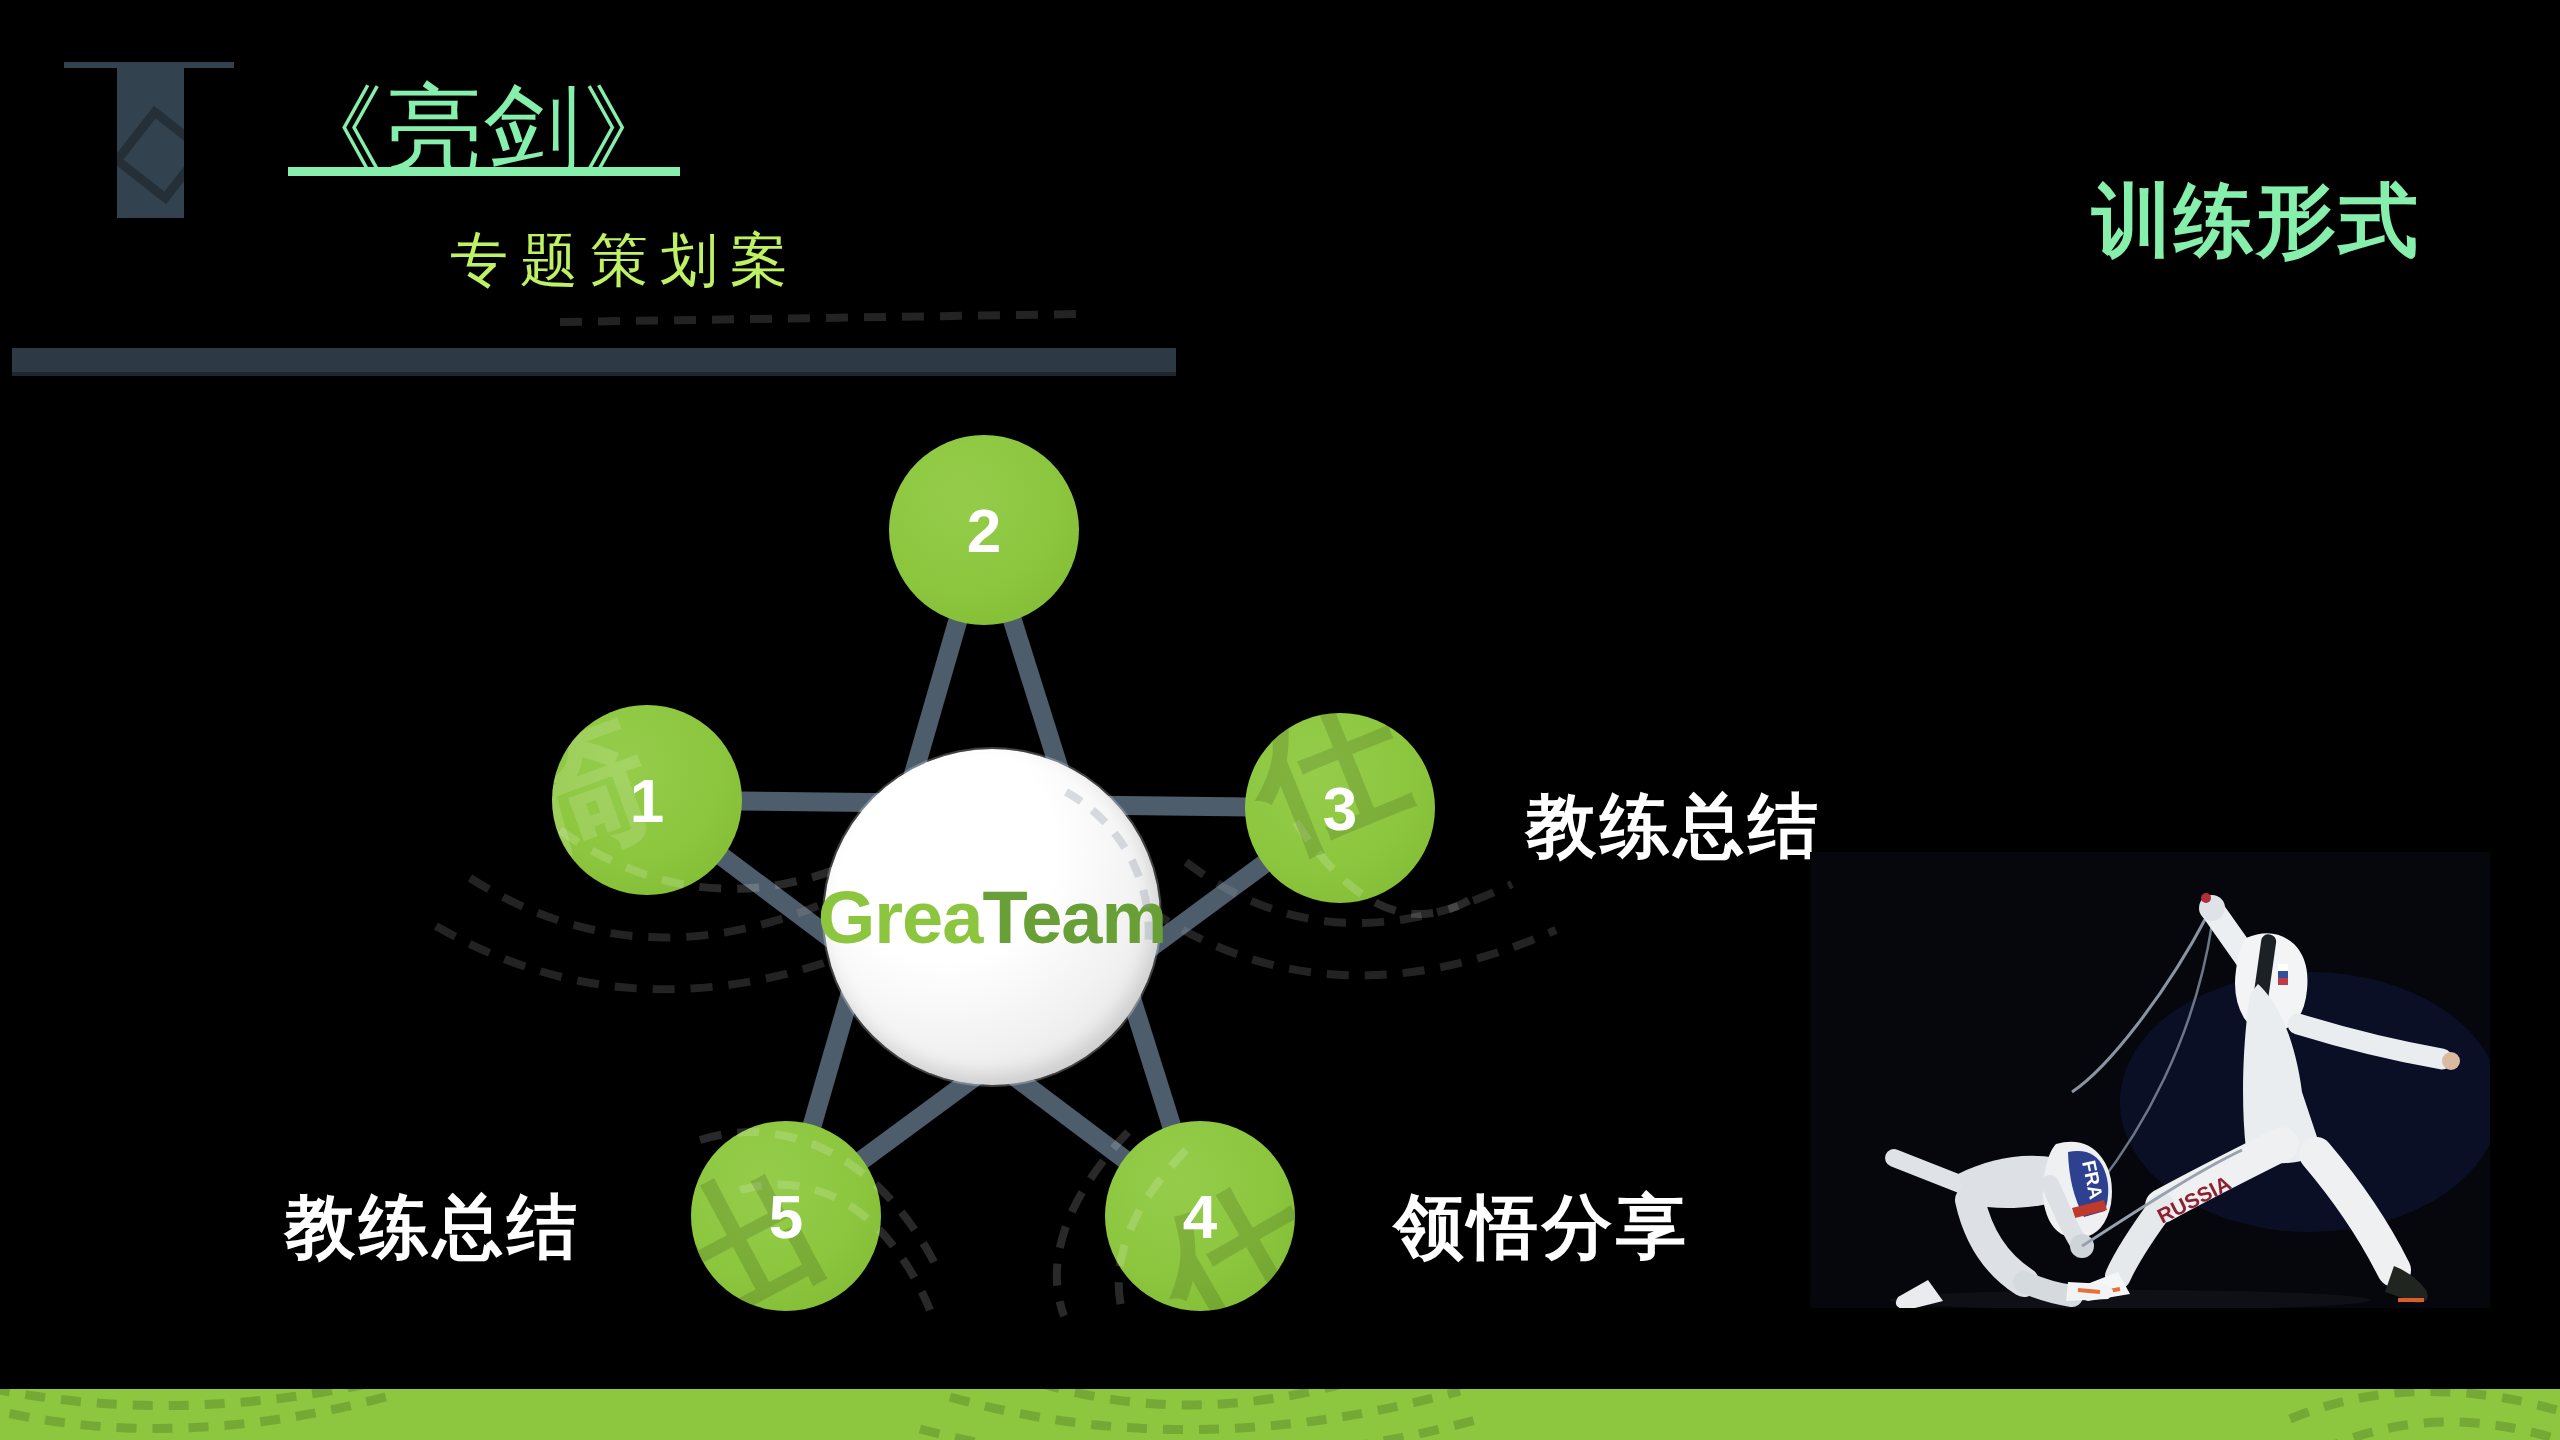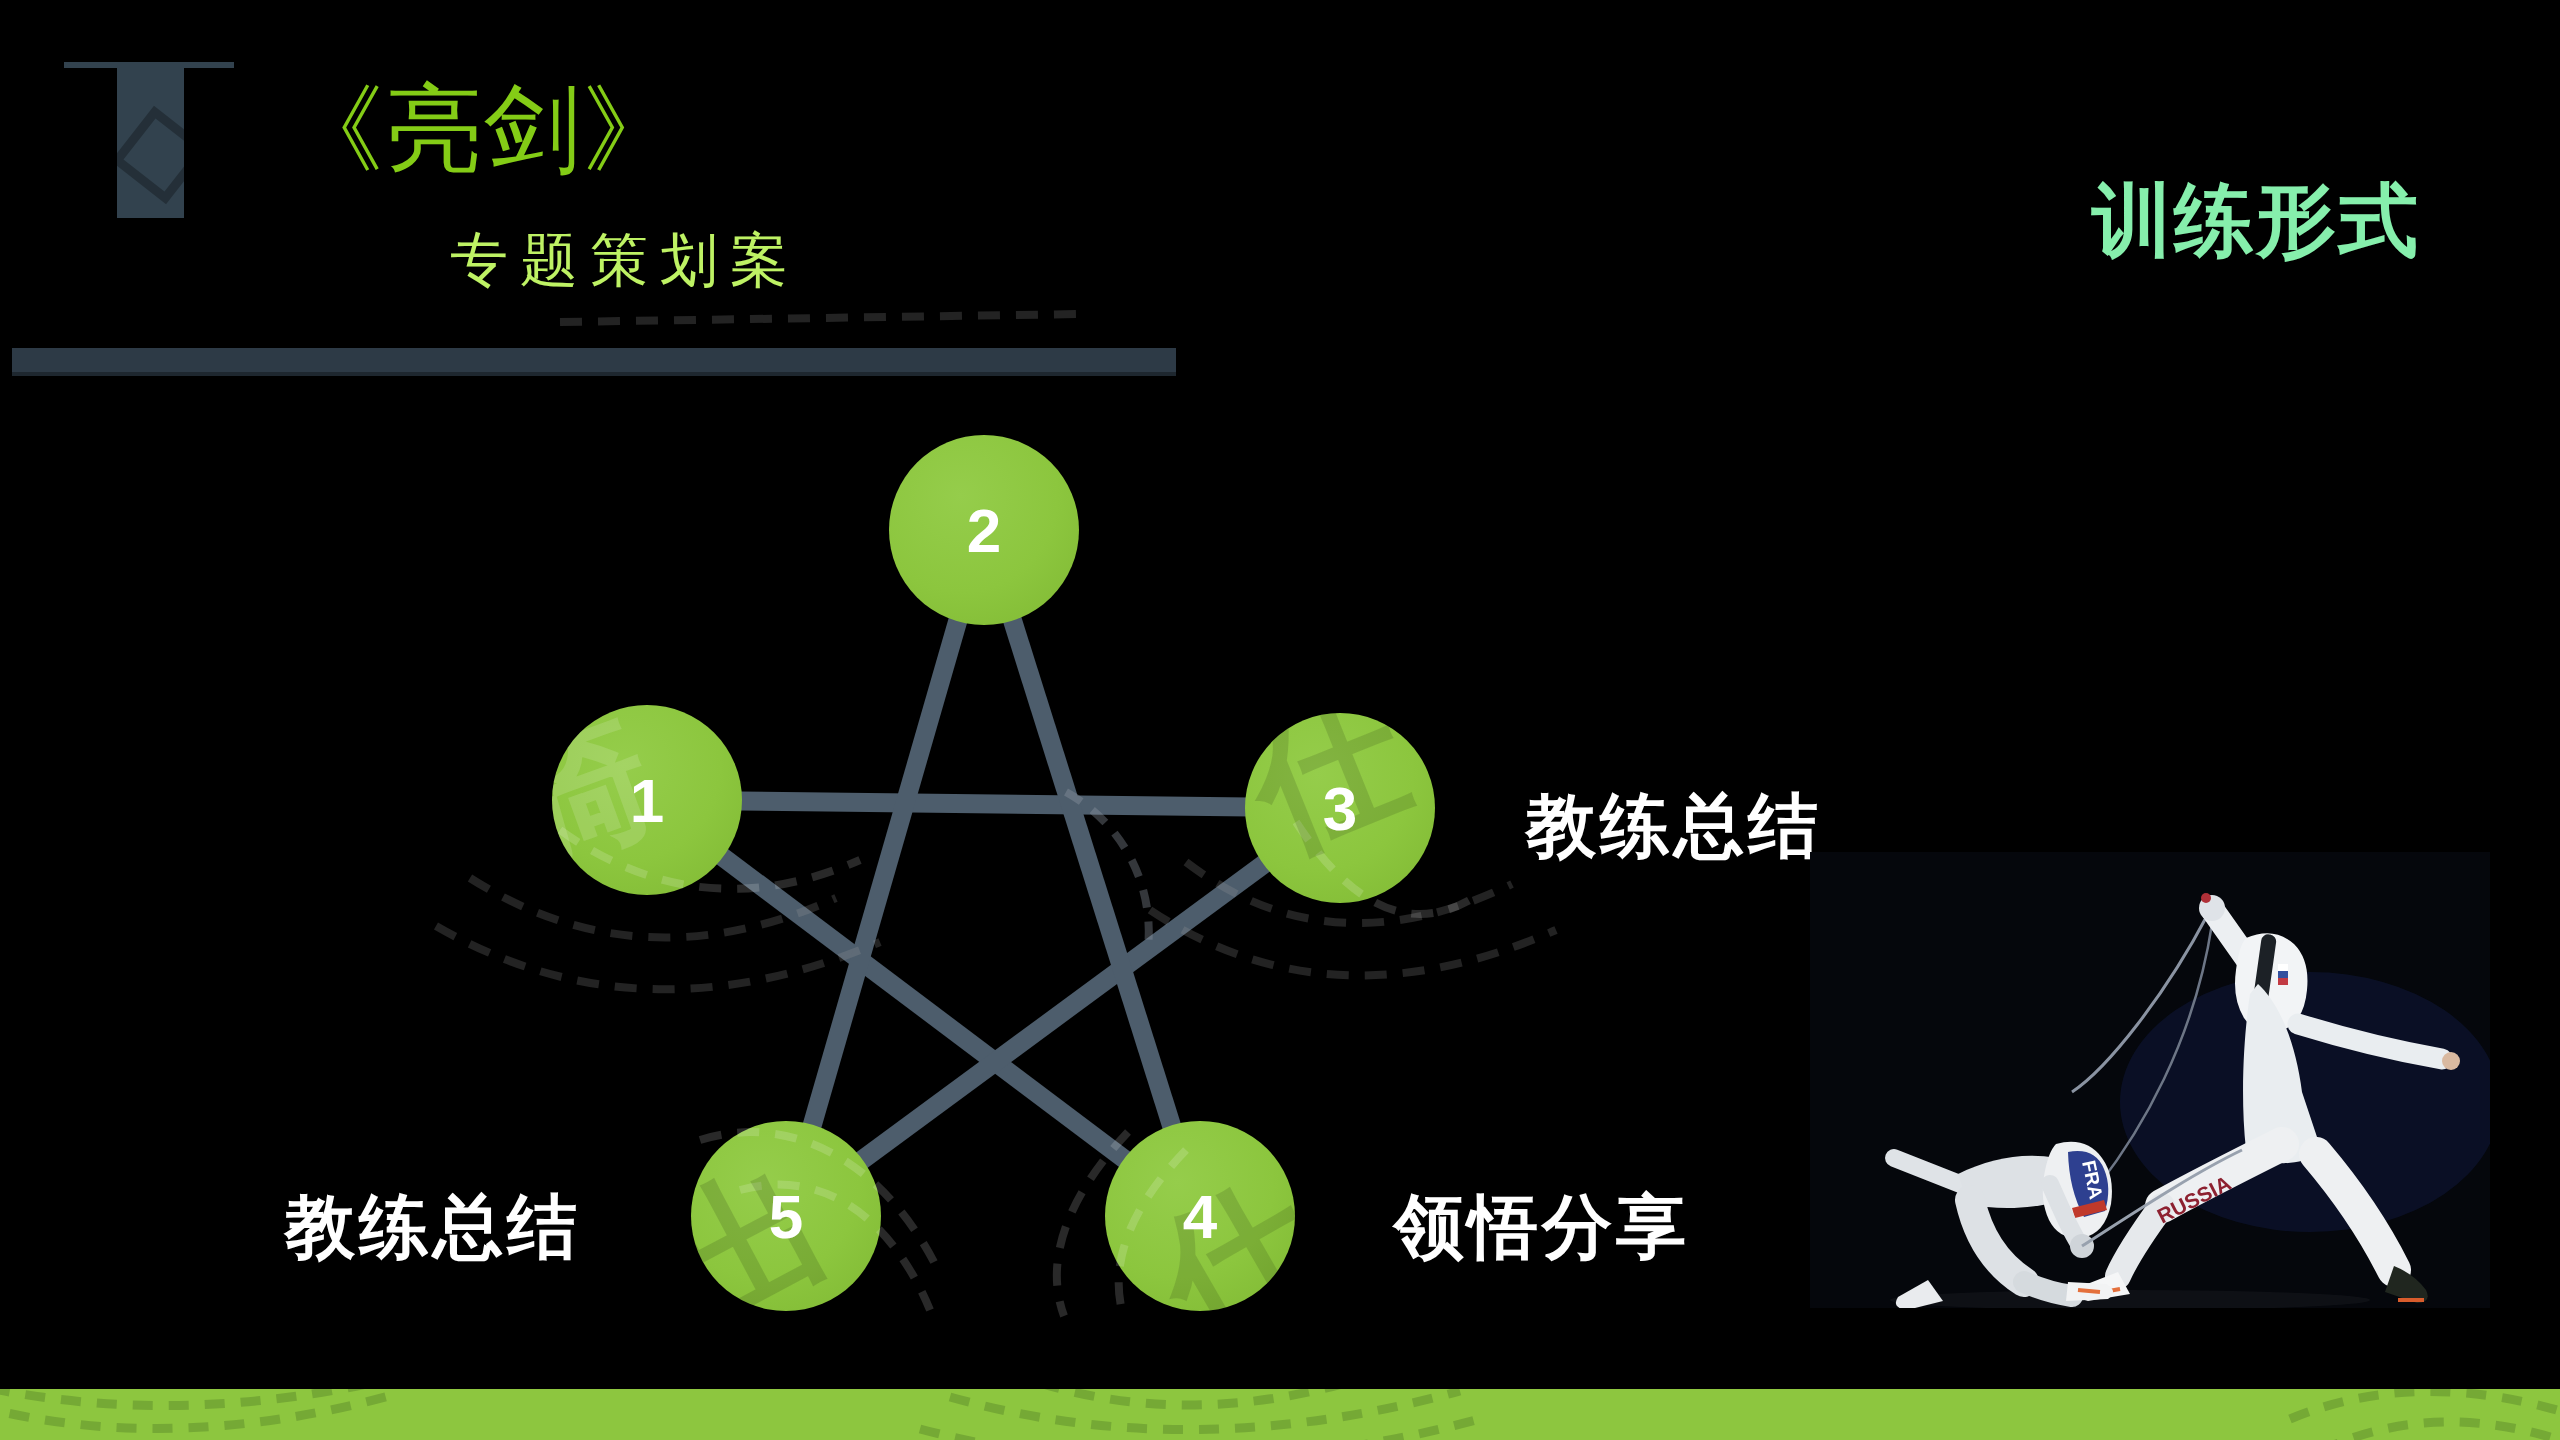--- a/index.html
+++ b/index.html
@@ -8,21 +8,21 @@
   .abs{position:absolute;}
 
   
   .t-bar{left:64px;top:62px;width:170px;height:6px;background:#32424e;}
   .t-stem{left:117px;top:62px;width:67px;height:156px;background:#32424e;}
   .t-stem::after{content:"";position:absolute;left:8px;top:58px;width:52px;height:52px;
                  border:9px solid rgba(0,0,0,0.28);transform:rotate(38deg);}
 
   
   .title-line1{left:288px;top:66px;font-family:"Liberation Serif","DejaVu Serif",serif;
-               font-size:96px;color:#84cc16;letter-spacing:2px;white-space:nowrap;}
+               font-size:96px;color:#86efac;letter-spacing:2px;white-space:nowrap;text-decoration:underline;}
   .title-line2{left:450px;top:222px;font-family:"Liberation Serif","DejaVu Serif",serif;
                font-size:58px;color:#bef264;letter-spacing:12px;white-space:nowrap;}
   .title-rule{left:12px;top:348px;width:1164px;height:24px;background:#2d3a46;
               border-bottom:4px solid #1e272f;}
 
   
   .heading{left:2092px;top:168px;font-size:80px;font-weight:700;color:#86efac;
            letter-spacing:2px;white-space:nowrap;}
 
   
@@ -103,20 +103,25 @@
   </div>
   <div class="abs node node4">
     <span class="wm-char" style="color:rgba(0,0,0,0.12);transform:rotate(-30deg);left:60px;top:40px;">仕</span>
     <span class="num">4</span>
   </div>
   <div class="abs node node5">
     <span class="wm-char" style="color:rgba(0,0,0,0.13);transform:rotate(-28deg);left:30px;top:10px;">出品</span>
     <span class="num">5</span>
   </div>
 
+  <div class="abs hub">
+    <div class="hub-text">
+      <span class="p1">Grea</span><span class="p2">Team</span>
+    </div>
+  </div>
 
   <svg class="abs lines" width="2560" height="1440" viewBox="0 0 2560 1440" style="left:0;top:0;">
     <g stroke="rgba(255,255,255,0.16)" stroke-width="8" fill="none" stroke-dasharray="22 16">
       <path d="M 560 830 Q 700 930 860 860"></path>
       <path d="M 700 1140 C 790 1112 880 1160 934 1262"></path>
       <path d="M 740 1190 C 820 1168 890 1214 930 1310"></path>
       <path d="M 1128 1132 C 1066 1198 1044 1262 1064 1316"></path>
       <path d="M 1186 1150 C 1128 1210 1108 1266 1124 1318"></path>
       <path d="M 1296 822 Q 1380 950 1470 900"></path>
     </g>

